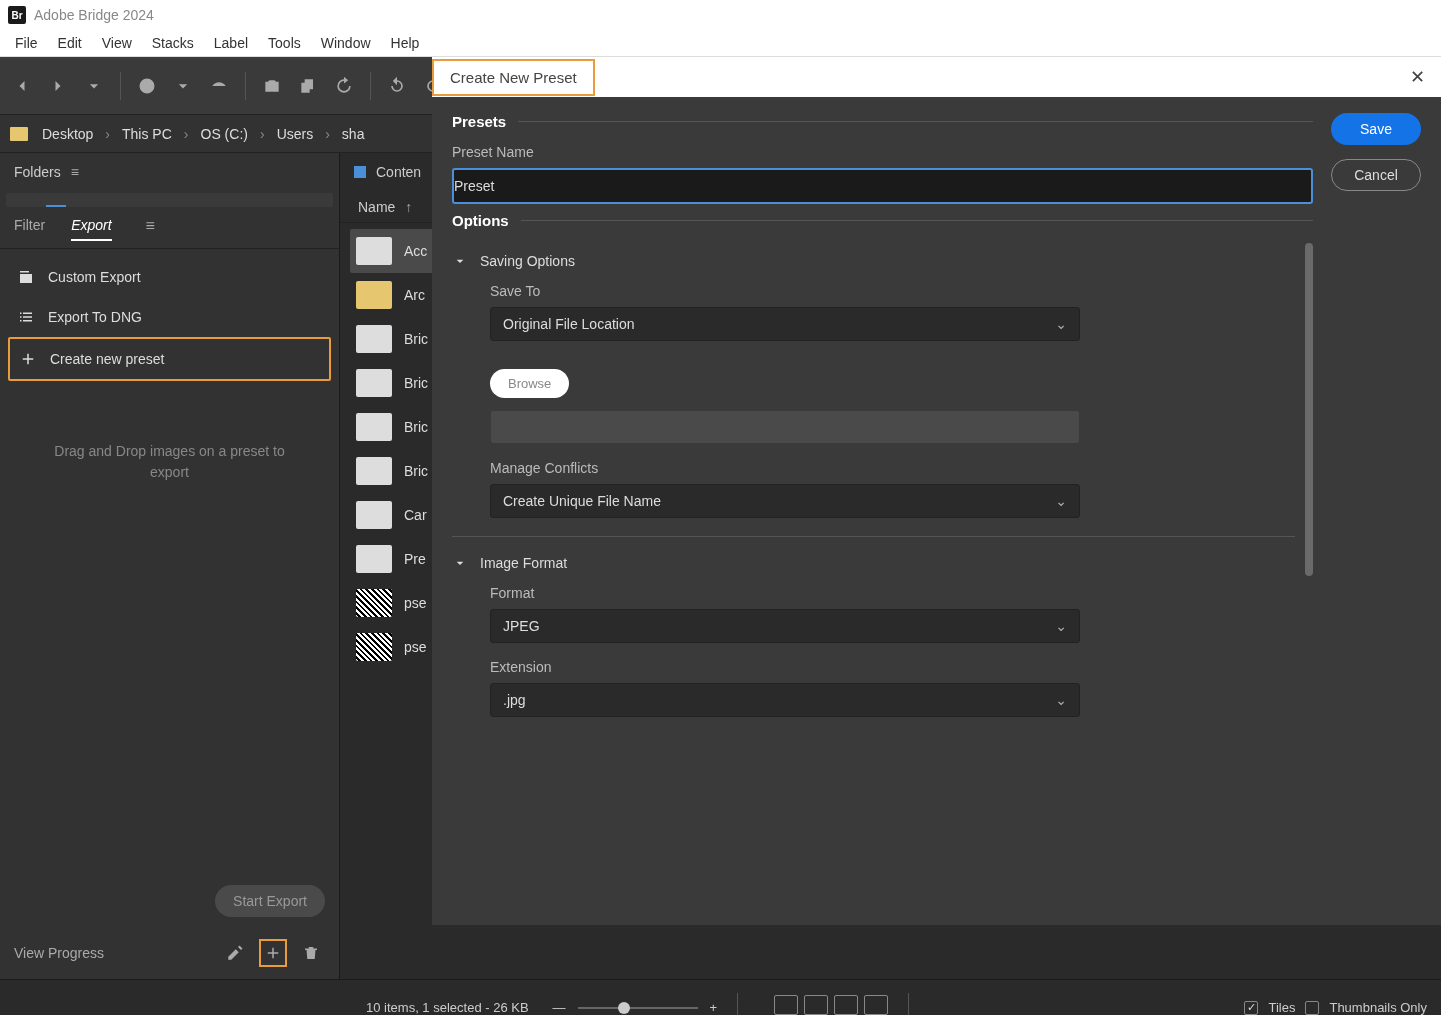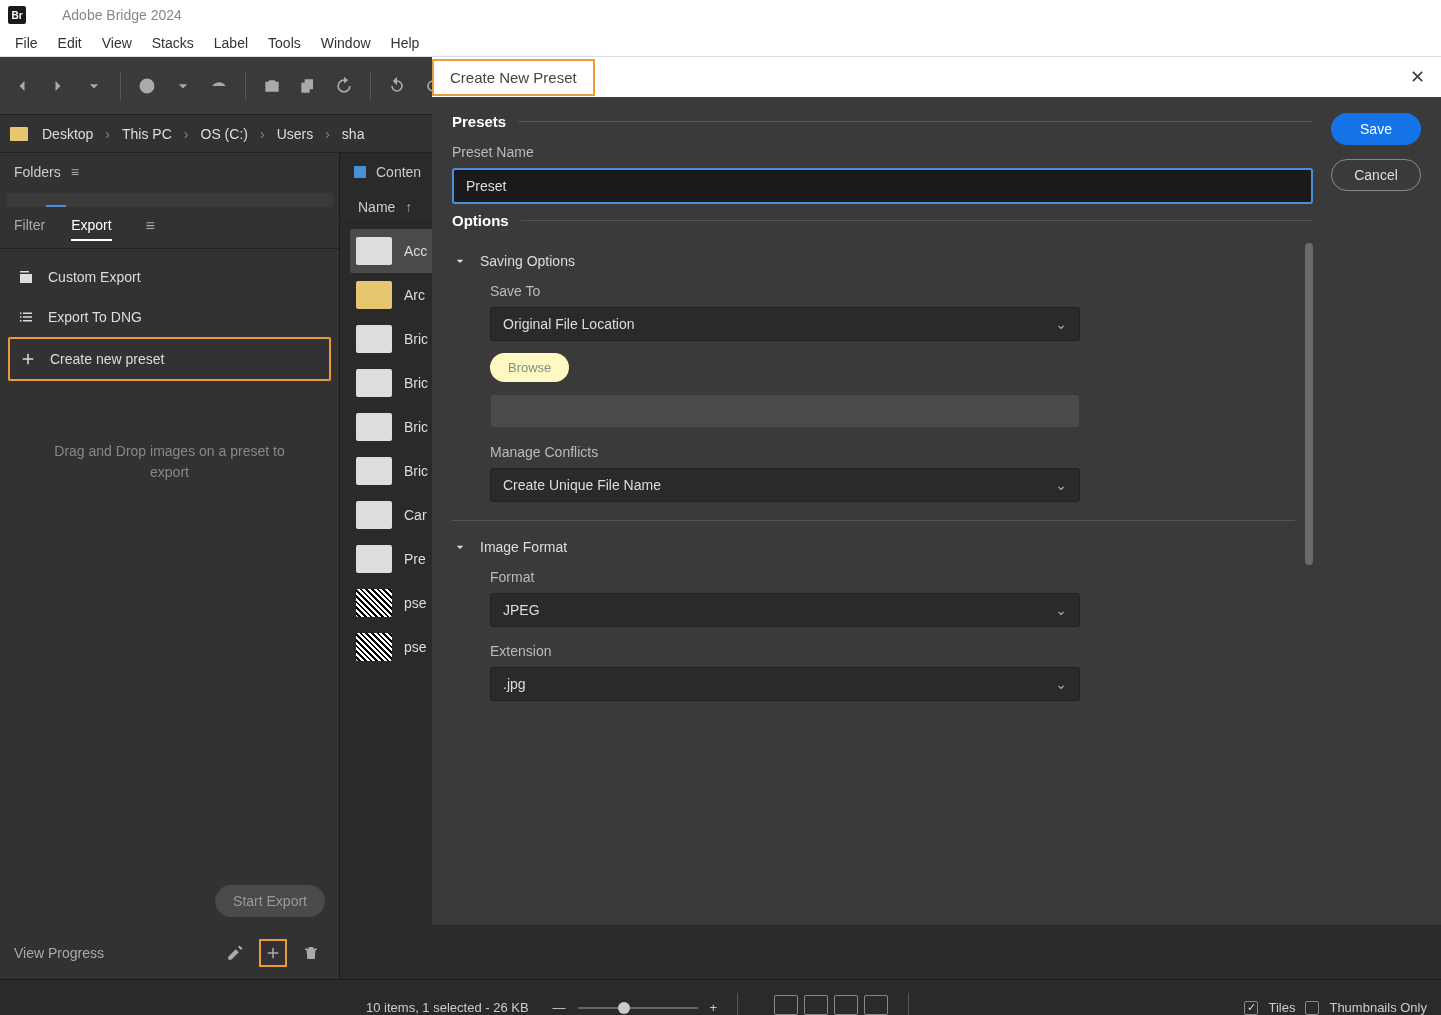--- a/index.html
+++ b/index.html
@@ -1,19 +1,19 @@
 <!DOCTYPE html>
 <html><head>
 <meta charset="utf-8">
 <style>
 * { margin: 0; padding: 0; box-sizing: border-box; font-family: -apple-system, BlinkMacSystemFont, "Segoe UI", Arial, sans-serif; }
 body { background: #323232; color: #e0e0e0; width: 1441px; height: 1015px; overflow: hidden; position: relative; }
 
 
-.title-bar { height: 30px; background: #fff; display: flex; align-items: center; padding: 0 8px; gap: 28px; }
+.title-bar { height: 30px; background: #fff; display: flex; align-items: center; padding: 0 8px; }
 .app-icon { width: 18px; height: 18px; background: #1a1a1a; color: #fff; font-size: 10px; font-weight: bold; display: flex; align-items: center; justify-content: center; border-radius: 2px; margin-right: 8px; }
 .title-text { color: #888; font-size: 14px; }
 
 
 .menu-bar { height: 27px; background: #fff; display: flex; align-items: center; padding: 0 5px; border-bottom: 1px solid #ddd; }
 .menu-item { padding: 4px 10px; color: #333; font-size: 14px; cursor: pointer; }
 
 
 .toolbar { height: 58px; background: #3a3a3a; display: flex; align-items: center; padding: 0 8px; gap: 8px; border-bottom: 1px solid #222; }
 .tb-icon { width: 28px; height: 28px; display: flex; align-items: center; justify-content: center; color: #aaa; cursor: pointer; }
@@ -32,21 +32,21 @@
 .content-area { flex: 1; background: #2a2a2a; position: relative; }
 
 
 .panel-header { height: 38px; display: flex; align-items: center; padding: 0 14px; color: #ccc; font-size: 14px; }
 .panel-header .hamburger { margin-left: 10px; color: #aaa; }
 .folder-bar { height: 14px; background: #3a3a3a; margin: 2px 6px 10px 6px; border-radius: 2px; position: relative; }
 .folder-bar::after { content:''; position:absolute; left:40px; top:12px; width:20px; height:2px; background:#4a90d9; }
 
 .tabs-row { display: flex; padding: 0 14px; gap: 26px; height: 32px; align-items: flex-start; border-bottom: 1px solid #222; }
 .tab { color: #aaa; font-size: 14px; padding-bottom: 6px; cursor: pointer; }
-.tab.active { color: #fff; border-bottom: 2px solid #fff; }
+.tab.active { color: #fff; border-bottom: 2px solid #fff; font-style: italic; }
 .tab-menu { margin-left: 8px; color: #aaa; }
 
 .export-list { padding: 8px; }
 .export-item { display: flex; align-items: center; padding: 10px 8px; color: #ddd; font-size: 14px; cursor: pointer; gap: 12px; border-radius: 2px; }
 .export-item.highlighted { border: 2px solid #e89c3c; }
 .export-item .ei-icon { width: 20px; height: 20px; display: flex; align-items: center; justify-content: center; }
 .drop-hint { text-align: center; color: #888; font-size: 14px; padding: 60px 30px; line-height: 1.5; }
 
 .left-footer { margin-top: auto; padding: 10px 14px; display: flex; align-items: center; gap: 10px; }
 .start-export-btn { background: #4a4a4a; color: #999; padding: 8px 18px; border-radius: 18px; font-size: 14px; margin-left: auto; }
@@ -89,30 +89,30 @@
 .dialog-close { margin-left: auto; padding: 0 16px; color: #444; font-size: 18px; cursor: pointer; }
 .dialog-body { flex: 1; display: flex; padding: 16px 20px; gap: 18px; overflow: hidden; }
 .dialog-main { flex: 1; overflow: hidden; }
 .dialog-side { width: 90px; display: flex; flex-direction: column; gap: 14px; }
 .btn-save { background: #1473e6; color: #fff; padding: 8px 22px; border-radius: 18px; font-size: 14px; text-align: center; cursor: pointer; }
 .btn-cancel { background: transparent; color: #ddd; padding: 7px 18px; border: 1px solid #888; border-radius: 18px; font-size: 14px; text-align: center; cursor: pointer; }
 
 .section-title { color: #fff; font-size: 15px; font-weight: 600; display: flex; align-items: center; gap: 12px; margin-bottom: 14px; }
 .section-title .rule { flex: 1; height: 1px; background: #555; }
 .field-label { color: #bbb; font-size: 14px; margin-bottom: 8px; }
-.text-input { width: 100%; background: #1a1a1a; border: 2px solid #4a90d9; color: #ddd; padding: 8px 12px; font-size: 14px; border-radius: 3px; }
+.text-input { width: 100%; background: #1a1a1a; border: 2px solid #4a90d9; color: #ddd; padding: 8px 0; font-size: 14px; border-radius: 3px; }
 .options-scroll { position: relative; padding-right: 18px; max-height: 560px; overflow: hidden; }
 .scrollbar { position: absolute; right: 0; top: 0; width: 8px; height: 68%; background: #6a6a6a; border-radius: 4px; }
 
 .collapse-header { display: flex; align-items: center; gap: 12px; color: #ddd; font-size: 14px; margin: 10px 0 14px 0; }
 .chev-down { transform: rotate(0deg); }
 .option-block { padding-left: 38px; margin-bottom: 16px; }
 .select-box { background: #2a2a2a; border: 1px solid #222; color: #ddd; padding: 8px 12px; font-size: 14px; border-radius: 3px; display: flex; align-items: center; justify-content: space-between; width: 590px; cursor: pointer; }
 .select-box .chev { color: #aaa; }
-.browse-btn { background: #fef9c3; color: #888; padding: 7px 18px; border-radius: 16px; font-size: 13px; display: inline-block; margin-top: 12px; }
+.browse-btn { background: #ffffff; color: #888; padding: 7px 18px; border-radius: 16px; font-size: 13px; display: inline-block; margin-top: 28px; }
 .check-row { display: flex; align-items: center; gap: 12px; margin-top: 14px; color: #ddd; font-size: 14px; }
 .check-square { width: 15px; height: 15px; border: 2px solid #aaa; border-radius: 2px; }
 .disabled-input { background: #4a4a4a; border: 1px solid #3a3a3a; height: 34px; width: 590px; border-radius: 3px; margin-top: 12px; }
 .divider { height: 1px; background: #555; margin: 18px 0; }
 
 svg { fill: currentColor; }
 </style>
 </head>
 <body>
 

